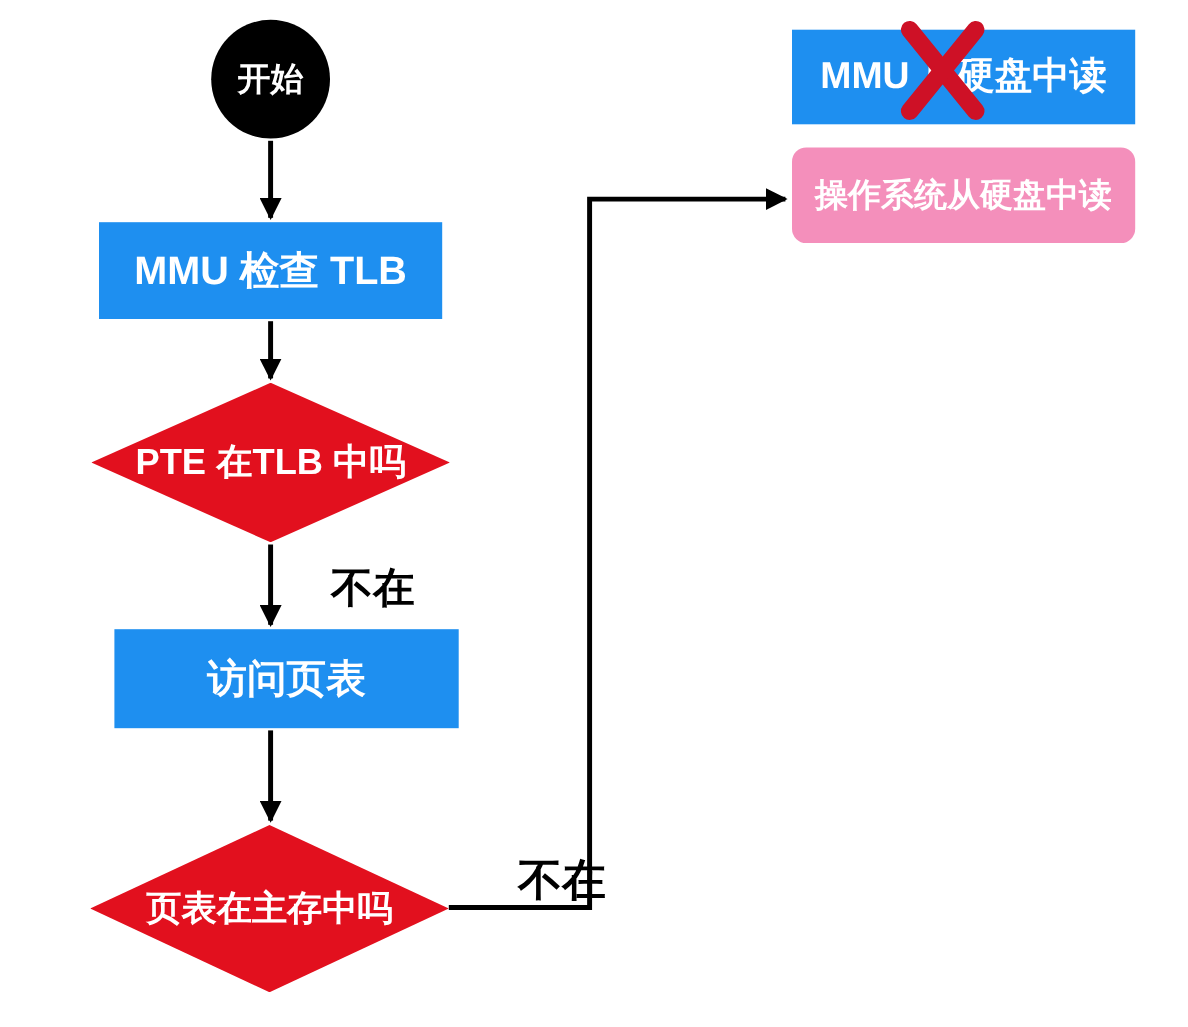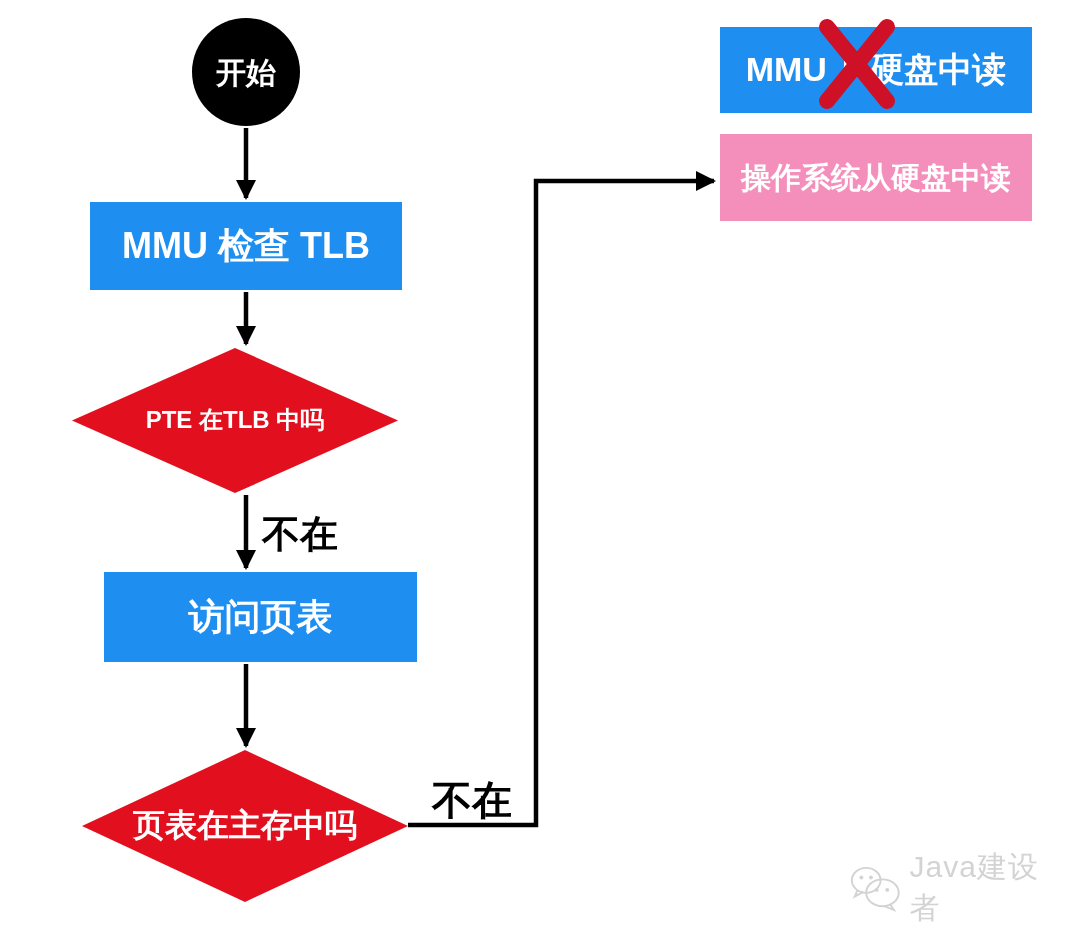--- a/index.html
+++ b/index.html
@@ -15,28 +15,28 @@
         color:#ffffff;font-weight:600;text-align:center;line-height:1.1;}
 
   .start-circle{left:192px;top:18px;width:108px;height:108px;border-radius:50%;
         background:#000000;font-size:30px;}
 
   .proc{background:var(--blue,#1E8FF0);}
   .box-check-tlb{left:90px;top:202px;width:312px;height:88px;font-size:36px;align-items:center;}
   .box-access-pt{left:104px;top:572px;width:313px;height:90px;font-size:36px;}
   .box-mmu-read{left:720px;top:27px;width:312px;height:86px;font-size:34px;}
   .box-os-read{left:720px;top:134px;width:312px;height:87px;
-        background:var(--pink,#F48FBB);font-size:30px;}
+        background:var(--pink,#F48FBB);font-size:30px;border-radius:13px;}
 
   .diamond{background:var(--red,#E2101E);
         clip-path:polygon(50% 0,100% 50%,50% 100%,0 50%);font-weight:700;}
-  .diamond-pte{left:72px;top:348px;width:326px;height:145px;font-size:24px;}
+  .diamond-pte{left:83px;top:348px;width:326px;height:145px;font-size:33px;}
   .diamond-pt-mem{left:82px;top:750px;width:326px;height:152px;font-size:32px;}
 
-  .edge-label{position:absolute;color:#000000;font-weight:600;text-align:center;}
+  .edge-label{position:absolute;color:#000000;font-weight:600;text-align:center;margin-left:39px;}
   .edge-label-1{left:257px;top:509px;width:86px;font-size:38px;}
   .edge-label-2{left:429px;top:773px;width:86px;font-size:40px;}
 
   svg.overlay{position:absolute;left:0;top:0;pointer-events:none;}
   .conn{stroke:var(--line,#000);stroke-width:4.5;fill:none;}
   .xmark{stroke:var(--x-red,#CE1126);stroke-width:16;stroke-linecap:round;}
 
   .watermark{position:absolute;left:848px;top:858px;width:215px;height:60px;
         display:flex;align-items:center;color:var(--watermark,#D3D3D3);}
   .watermark-text{font-size:30px;font-weight:400;letter-spacing:1px;
@@ -92,27 +92,14 @@
     <line class="conn" x1="246" y1="495" x2="246" y2="568" marker-end="url(#ah)"></line>
     <line class="conn" x1="246" y1="664" x2="246" y2="746" marker-end="url(#ah)"></line>
     <path class="conn" d="M408,825 H536 V181 H714" marker-end="url(#ah)"></path>
 
     <g>
       <line class="xmark" x1="827" y1="27" x2="887" y2="101"></line>
       <line class="xmark" x1="887" y1="27" x2="827" y2="101"></line>
     </g>
   </svg>
 
-  <div class="watermark">
-    <svg class="wm-icon" width="58" height="50" viewBox="0 0 58 50">
-      <ellipse class="wm-stroke" cx="19" cy="17" rx="15" ry="13"></ellipse>
-      <path class="wm-stroke" d="M10,27 L7,34 L16,29" fill="#ffffff"></path>
-      <circle class="wm-dot" cx="14" cy="14" r="2"></circle>
-      <circle class="wm-dot" cx="24" cy="14" r="2"></circle>
-      <ellipse class="wm-stroke" cx="36" cy="30" rx="17" ry="14" fill="#ffffff"></ellipse>
-      <path class="wm-stroke" d="M44,42 L48,48 L38,44" fill="#ffffff"></path>
-      <circle class="wm-dot" cx="30" cy="27" r="2"></circle>
-      <circle class="wm-dot" cx="41" cy="27" r="2"></circle>
-    </svg>
-    <span class="watermark-text">Java建设者</span>
-  </div>
 
 </div>
 
 </body></html>

